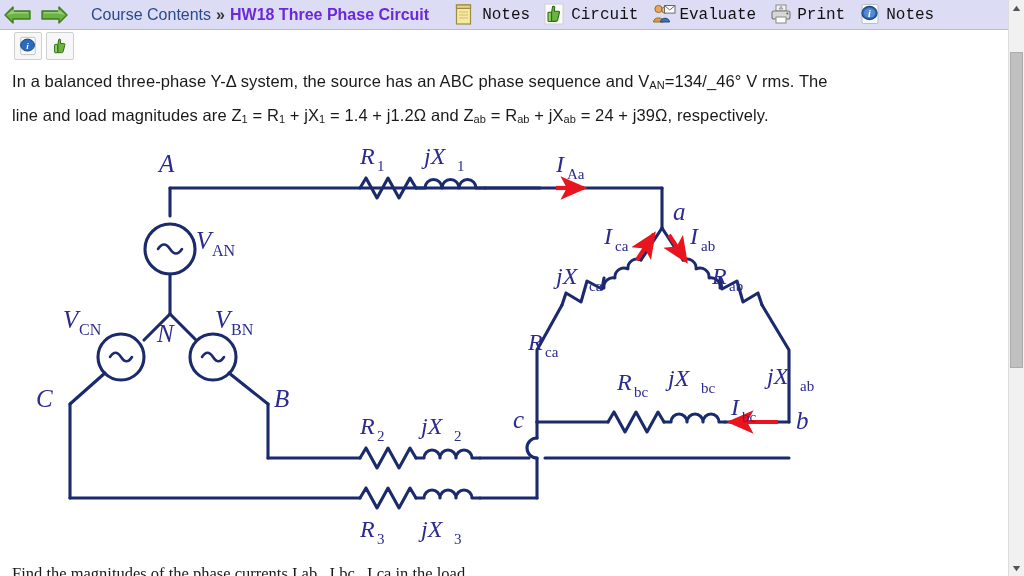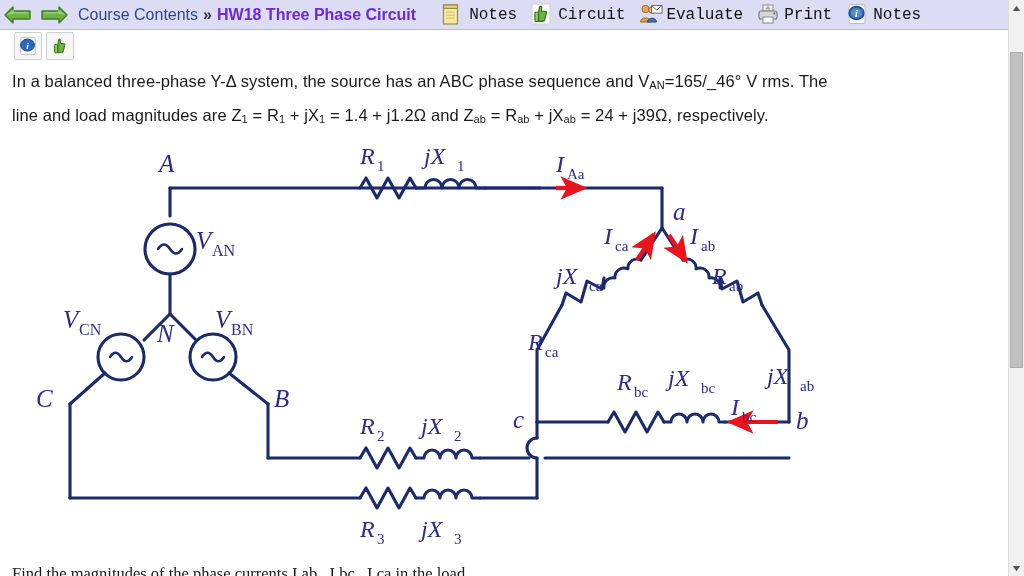--- a/index.html
+++ b/index.html
@@ -10,21 +10,21 @@
   }
   #root{position:relative;width:1024px;height:576px;overflow:hidden;}
 
   
   .navbar{
     position:absolute;left:0;top:0;width:1008px;height:30px;
     background:#dcdcf5;border-bottom:1px solid #b9b9dd;
     display:flex;align-items:center;box-sizing:border-box;
   }
   .nav-arrow{width:36px;height:30px;display:flex;align-items:center;justify-content:center;cursor:pointer;}
-  .crumb-wrap{display:flex;align-items:center;margin-left:6px;white-space:nowrap;}
+  .crumb-wrap{display:flex;align-items:center;margin-left:19px;white-space:nowrap;}
   .crumb-link{color:#2a4a8a;font-size:16px;cursor:pointer;}
   .crumb-sep{color:#333;font-size:16px;margin:0 5px;font-weight:bold;}
   .crumb-current{color:#6d28d9;font-size:16px;font-weight:bold;}
   .nav-tools{display:flex;align-items:center;margin-left:26px;}
   .nav-tool{display:flex;align-items:center;margin-right:14px;cursor:pointer;}
   .nav-tool .ticon{width:22px;height:24px;display:inline-block;position:relative;margin-right:5px;}
   .nav-tool .tlabel{font-size:16px;color:#111;font-family:Liberation Mono, monospace;}
 
   
   .iconstrip{
@@ -173,21 +173,21 @@
     </div>
     <div class="strip-btn">
       <svg class="ico-svg" width="18" height="20" viewBox="0 0 20 22">
         <path d="M8.5 4.2 C8.5 3 10.8 3 10.7 4.6 L10.4 8.2 L14.2 8.2 C15.6 8.2 15.8 9.6 15.2 10.5 L13.6 17 C13.3 18.1 12.6 18.4 11.7 18.4 L7.6 18.4 L7.6 9.4 Z" fill="#6db33f" stroke="#2f6b18" stroke-width="1.1" stroke-linejoin="round"></path>
         <rect x="4.0" y="9.2" width="3.4" height="9.3" rx="0.7" fill="#8fd45f" stroke="#2f6b18" stroke-width="1.1"></rect>
       </svg>
     </div>
   </div>
 
   <div class="problem">
-    <div><span>In a balanced three-phase Y-Δ system, the source has an ABC phase sequence and V</span><sub>AN</sub><span>=165/_46° V rms. The</span></div>
+    <div><span>In a balanced three-phase Y-Δ system, the source has an ABC phase sequence and V</span><sub>AN</sub><span>=134/_46° V rms. The</span></div>
     <div><span>line and load magnitudes are Z</span><sub>1</sub><span> = R</span><sub>1</sub><span> + jX</span><sub>1</sub><span> = 1.4 + j1.2Ω and Z</span><sub>ab</sub><span> = R</span><sub>ab</sub><span> + jX</span><sub>ab</sub><span> = 24 + j39Ω, respectively.</span></div>
   </div>
 
   <div class="diagram">
     <svg width="1008" height="420" viewBox="0 0 1008 420">
       <defs>
         <marker id="ar" markerWidth="7" markerHeight="7" refX="5.6" refY="3.1" orient="auto">
           <path d="M0,0.3 L6.4,3.1 L0,5.9 L1.5,3.1 Z" fill="#e8141e"></path>
         </marker>
       </defs>

